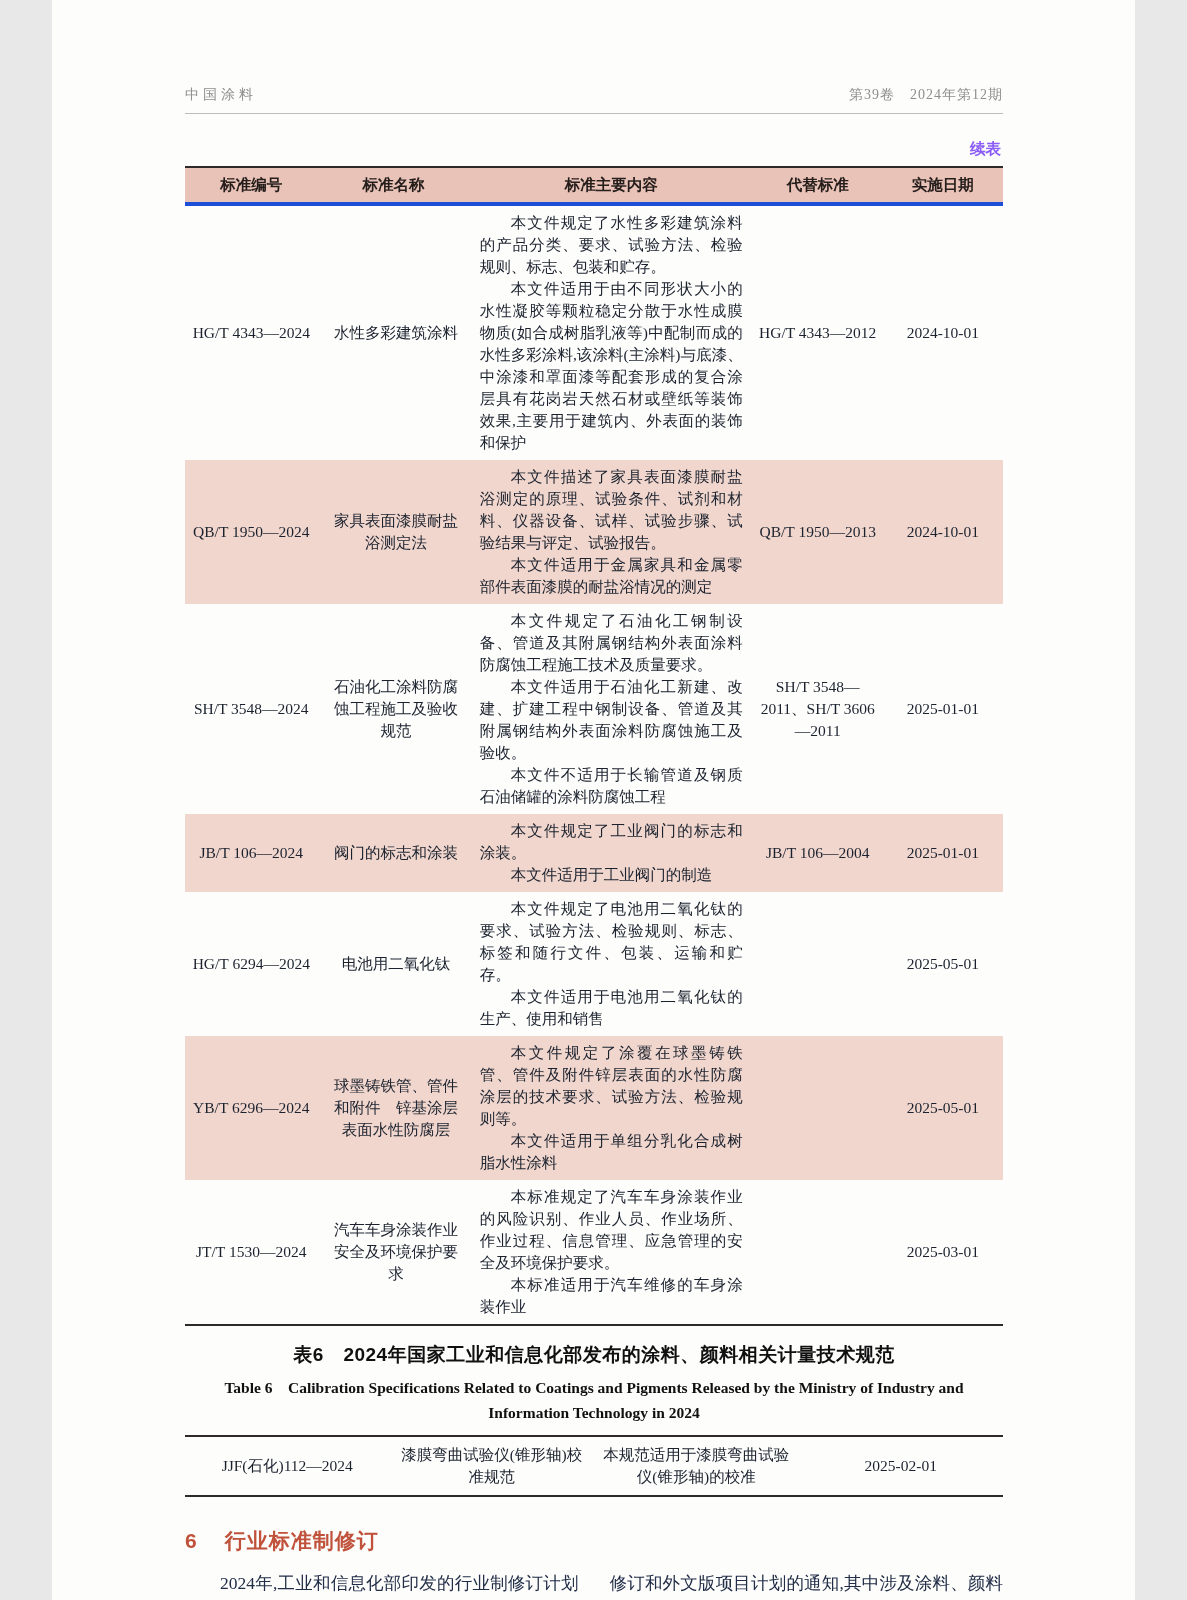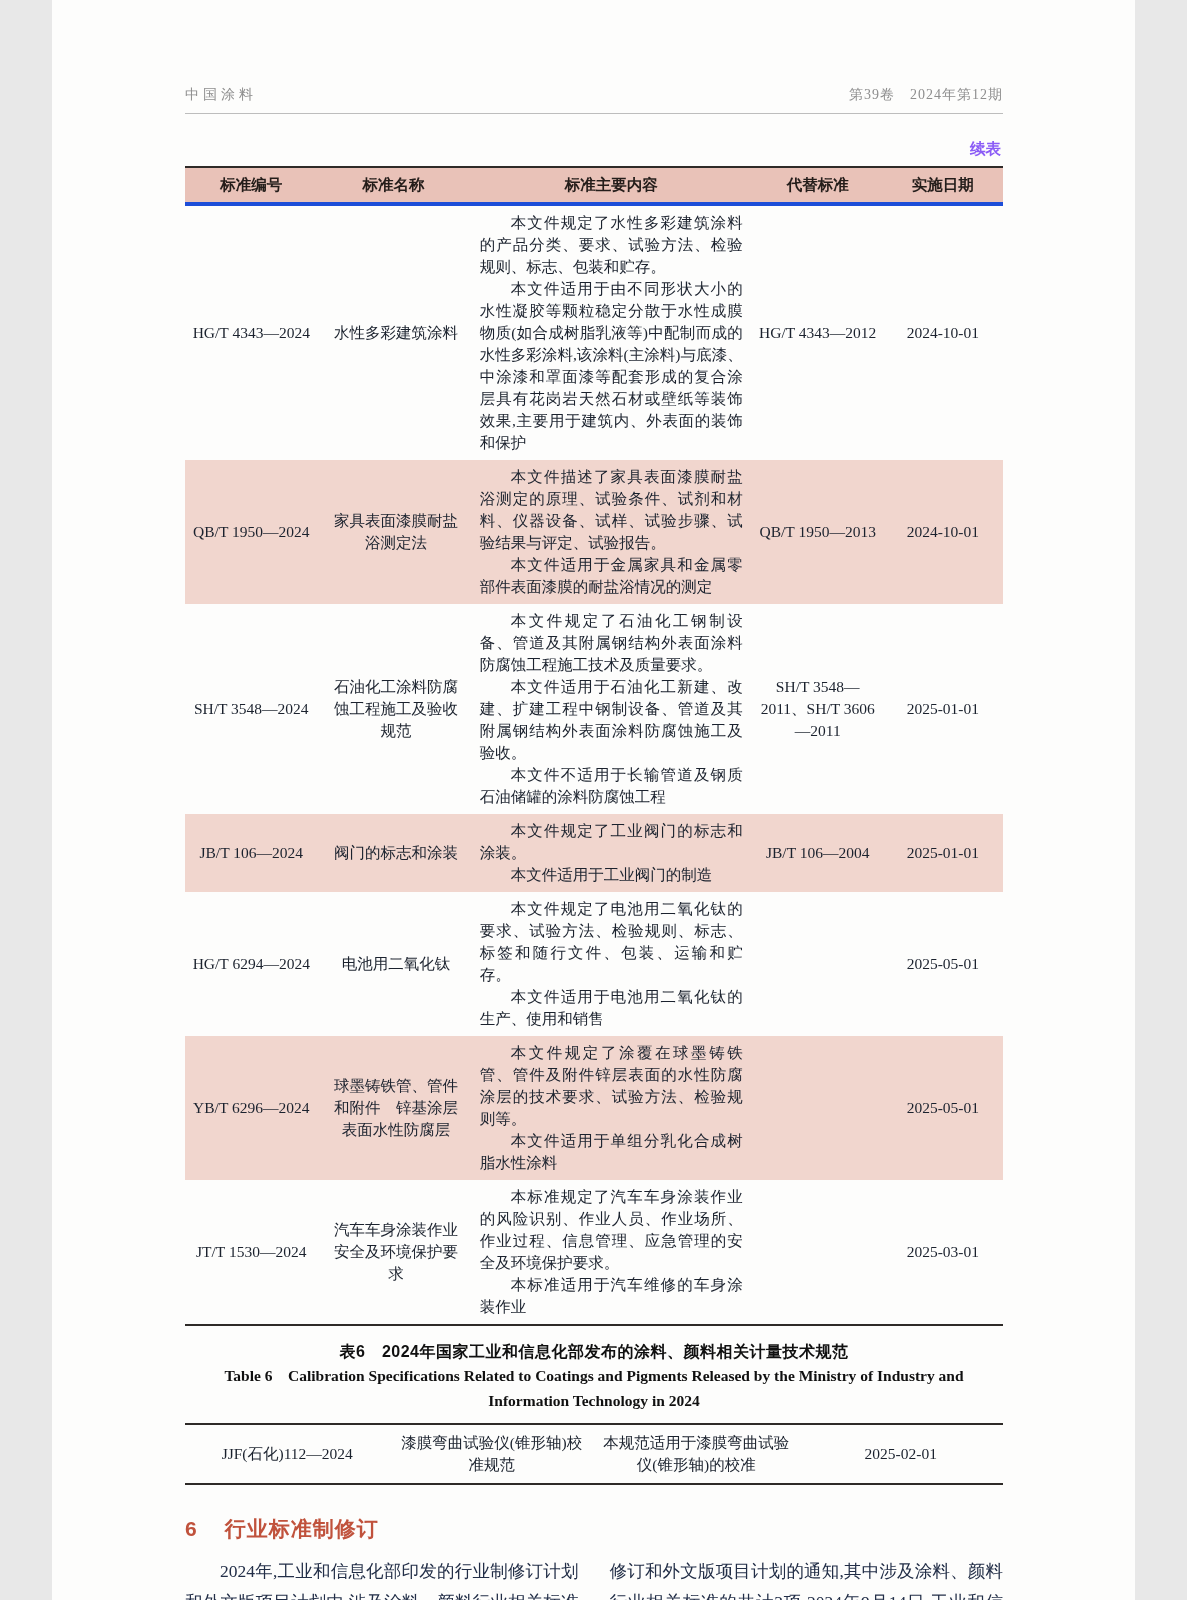--- a/index.html
+++ b/index.html
@@ -50,21 +50,21 @@
   .td.date{ text-align:center; }
   .t1 .w1{width:16.2%;} .t1 .w2{width:18.6%;} .t1 .w3{width:34.6%;}
   .t1 .w4{width:15.9%;} .t1 .w5{width:14.7%;}
   .t2 .w1{width:19.5%;} .t2 .w2{width:30.5%;} .t2 .w3{width:33%;} .t2 .w4{width:17%;}
   .t2 .td{ text-align:center; padding:7px 6px; }
 
   
   .caption{ text-align:center; margin:16px 0 10px; color:#101010; }
   .cap-zh{
     font-family:"Liberation Sans","DejaVu Sans",sans-serif;
-    font-weight:bold; font-size:16px; letter-spacing:.5px;
+    font-weight:bold; font-size:19px; margin-bottom:7px; letter-spacing:.5px;
   }
   .cap-en{ font-weight:bold; font-size:15.5px; line-height:1.62; padding:0 4px; }
 
   
   .section-head{
     margin:30px 0 13px; display:flex; align-items:baseline;
     font-family:"Liberation Sans","DejaVu Sans",sans-serif;
     font-weight:bold; font-size:21px; color:#c0523c; letter-spacing:1px;
   }
   .section-head .num{ margin-right:27px; }

